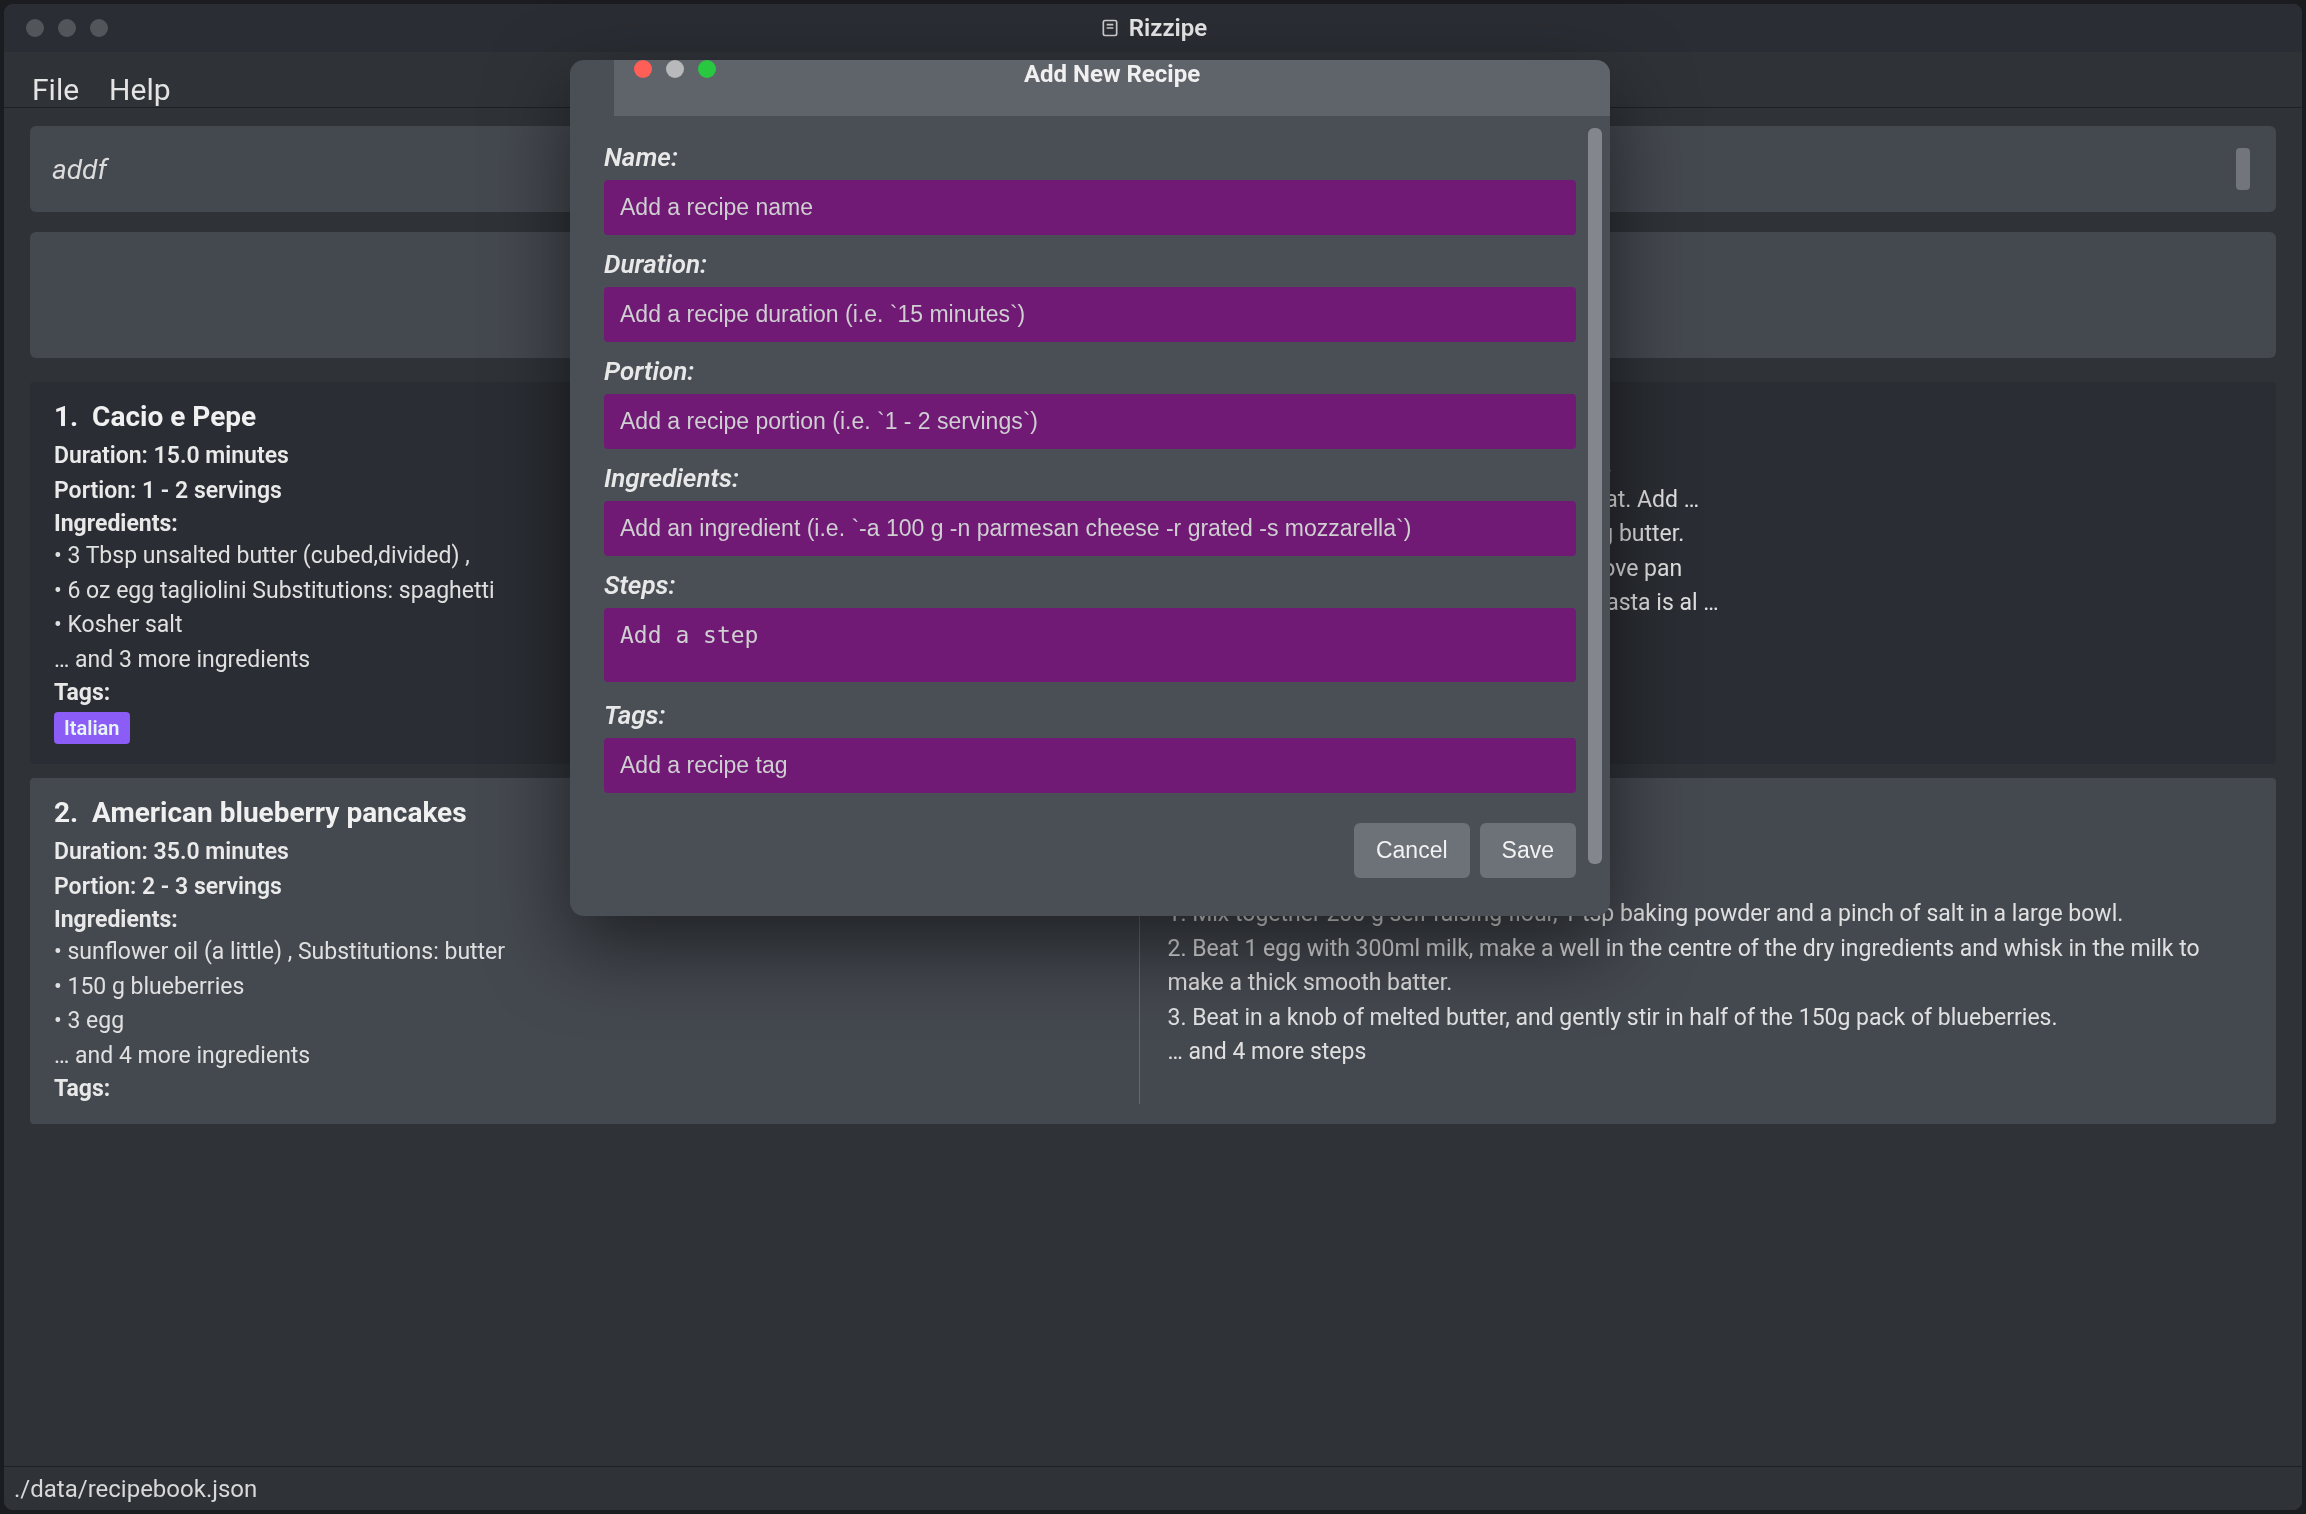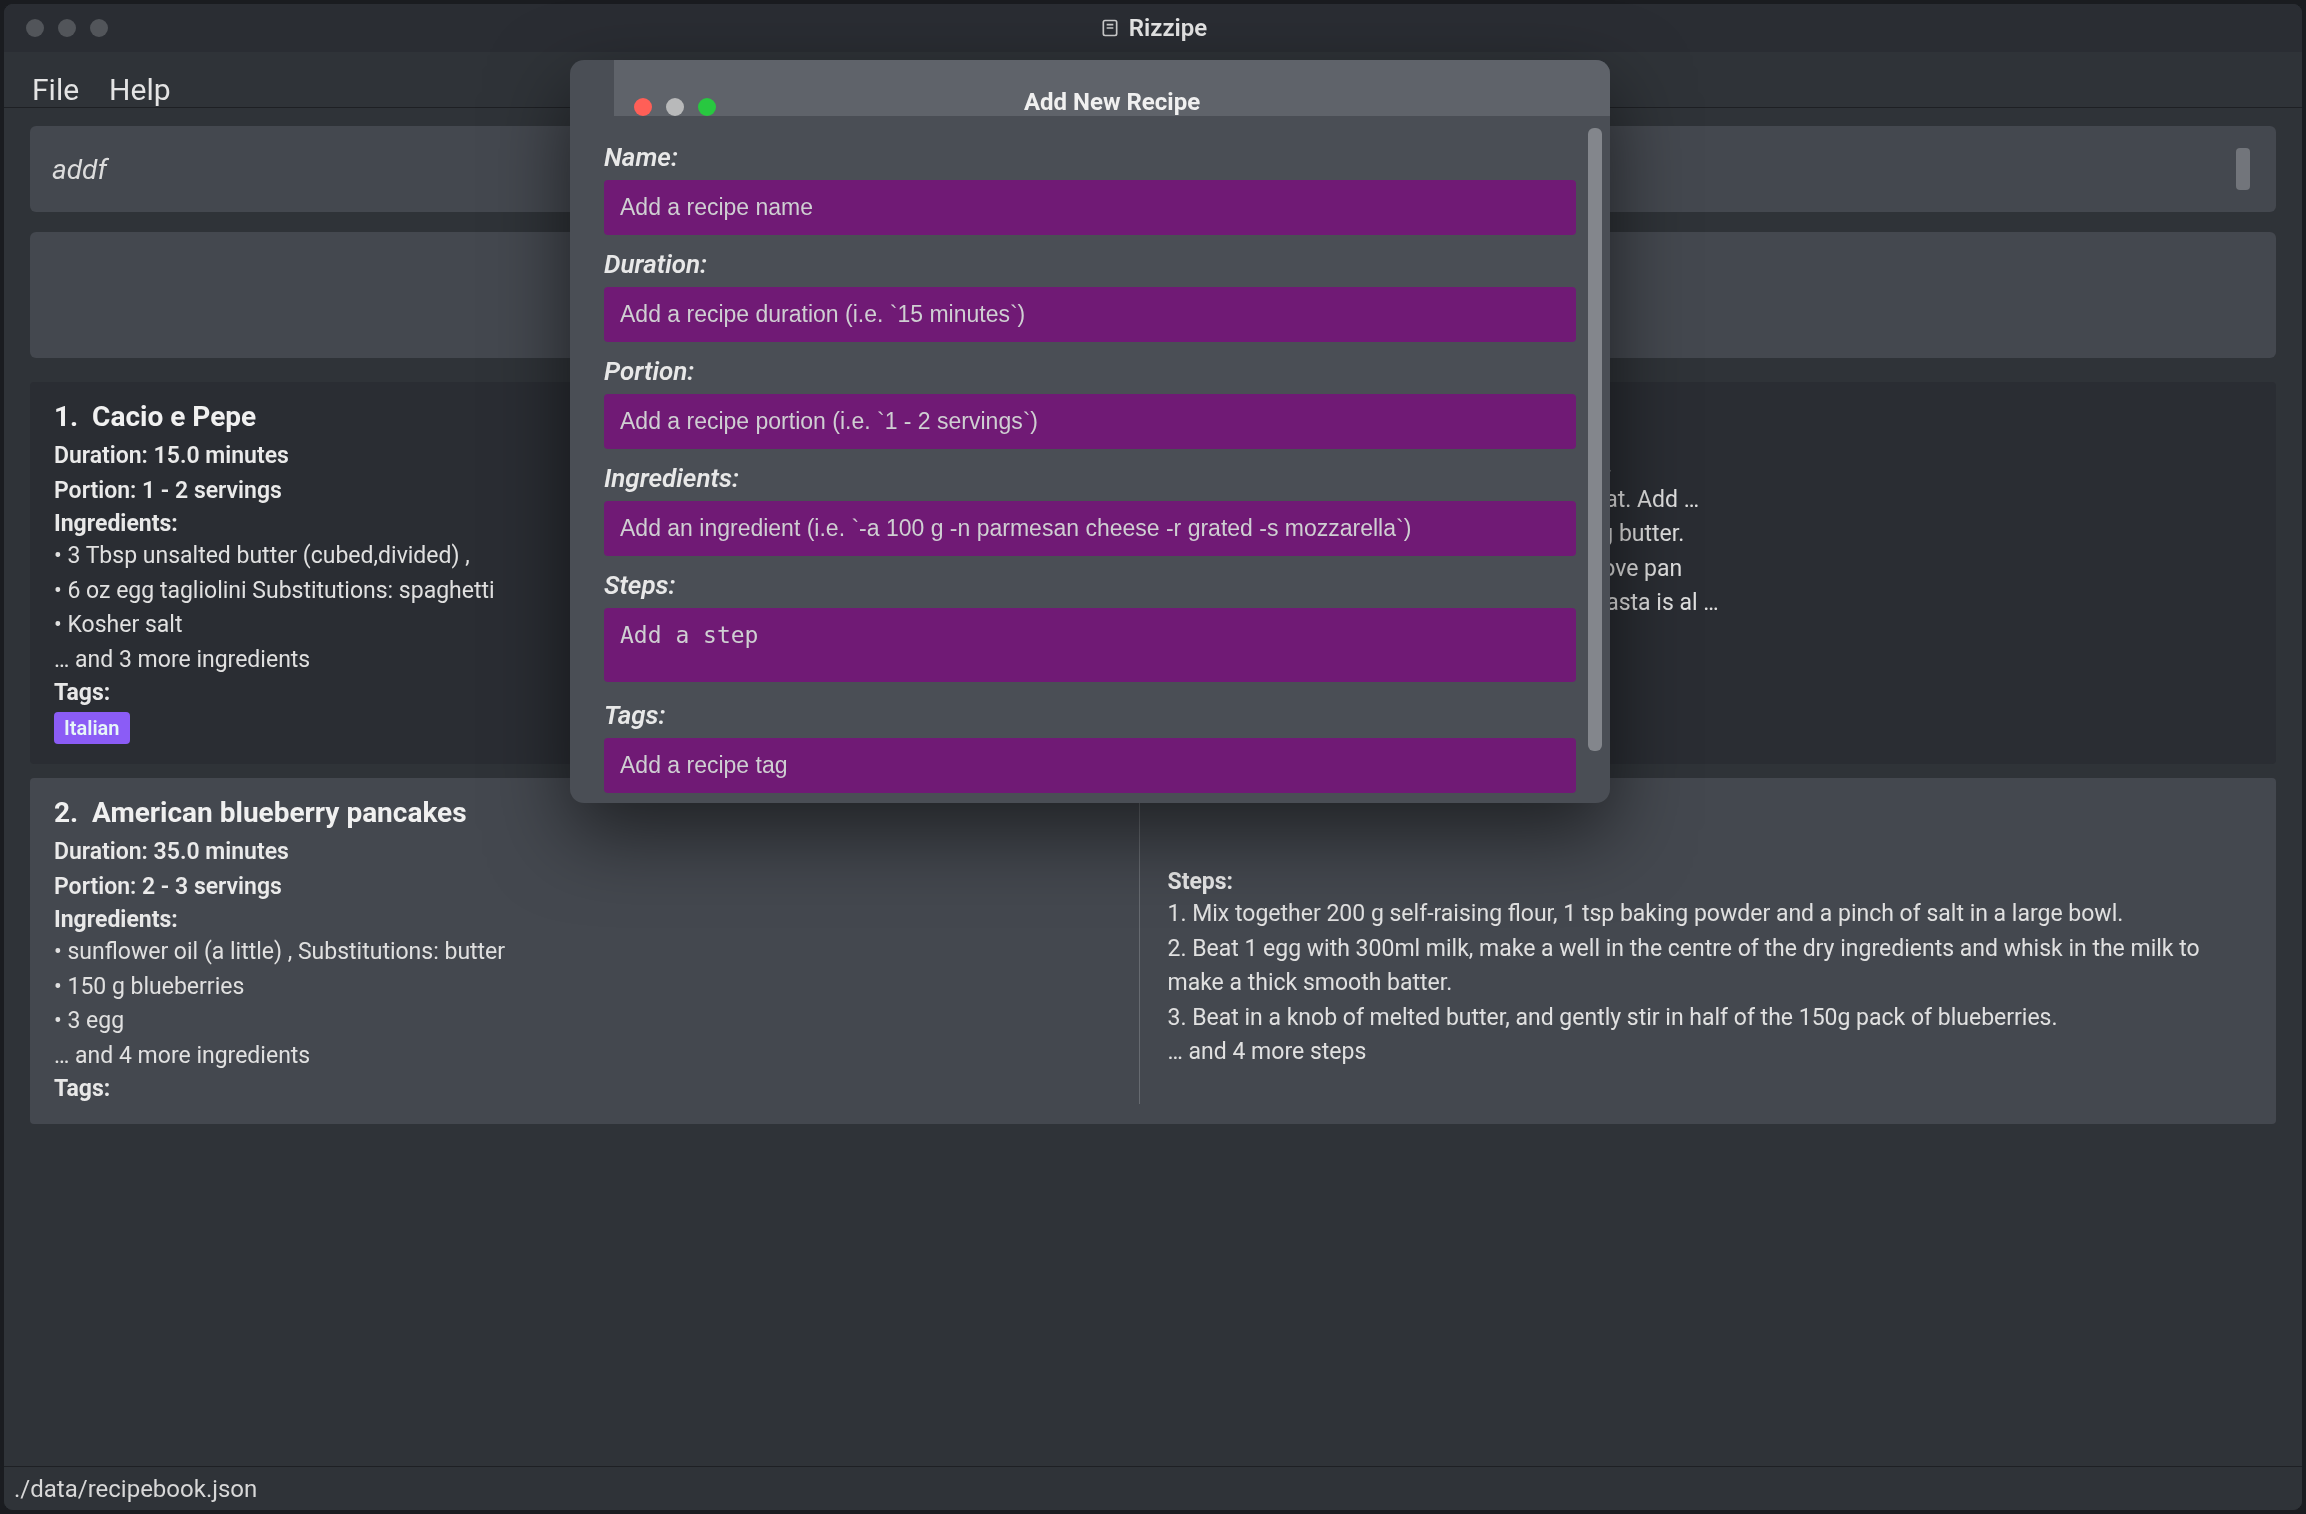--- a/index.html
+++ b/index.html
@@ -177,21 +177,21 @@
     border-radius: 14px;
     box-shadow: 0 30px 80px rgba(0,0,0,0.55);
     overflow: hidden;
     display: flex;
     flex-direction: column;
   }
   .modal-titlebar {
     height: 56px;
     background: #5f636a;
     display: flex;
-    align-items: flex-end;
+    align-items: flex-start;
     position: relative;
     margin-left: 44px;
   }
   .modal-traffic {
     display: flex;
     gap: 14px;
     padding-left: 20px;
     position: absolute;
     left: 0;
   }
@@ -385,17 +385,21 @@
     <div class="form-label">Ingredients:</div>
     <input class="form-input" placeholder="Add an ingredient (i.e. `-a 100 g -n parmesan cheese -r grated -s mozzarella`)" style="">
 
     <div class="form-label">Steps:</div>
     <textarea class="form-input tall" placeholder="Add a step" style=""></textarea>
 
     <div class="form-label">Tags:</div>
     <input class="form-input" placeholder="Add a recipe tag" style="">
   </div>
 
+  <div class="modal-footer">
+    <button class="btn">Cancel</button>
+    <button class="btn">Save</button>
+  </div>
 
   <div class="modal-scroll">
     <div class="modal-scroll-thumb"></div>
   </div>
 </div>
 
 </body></html>

